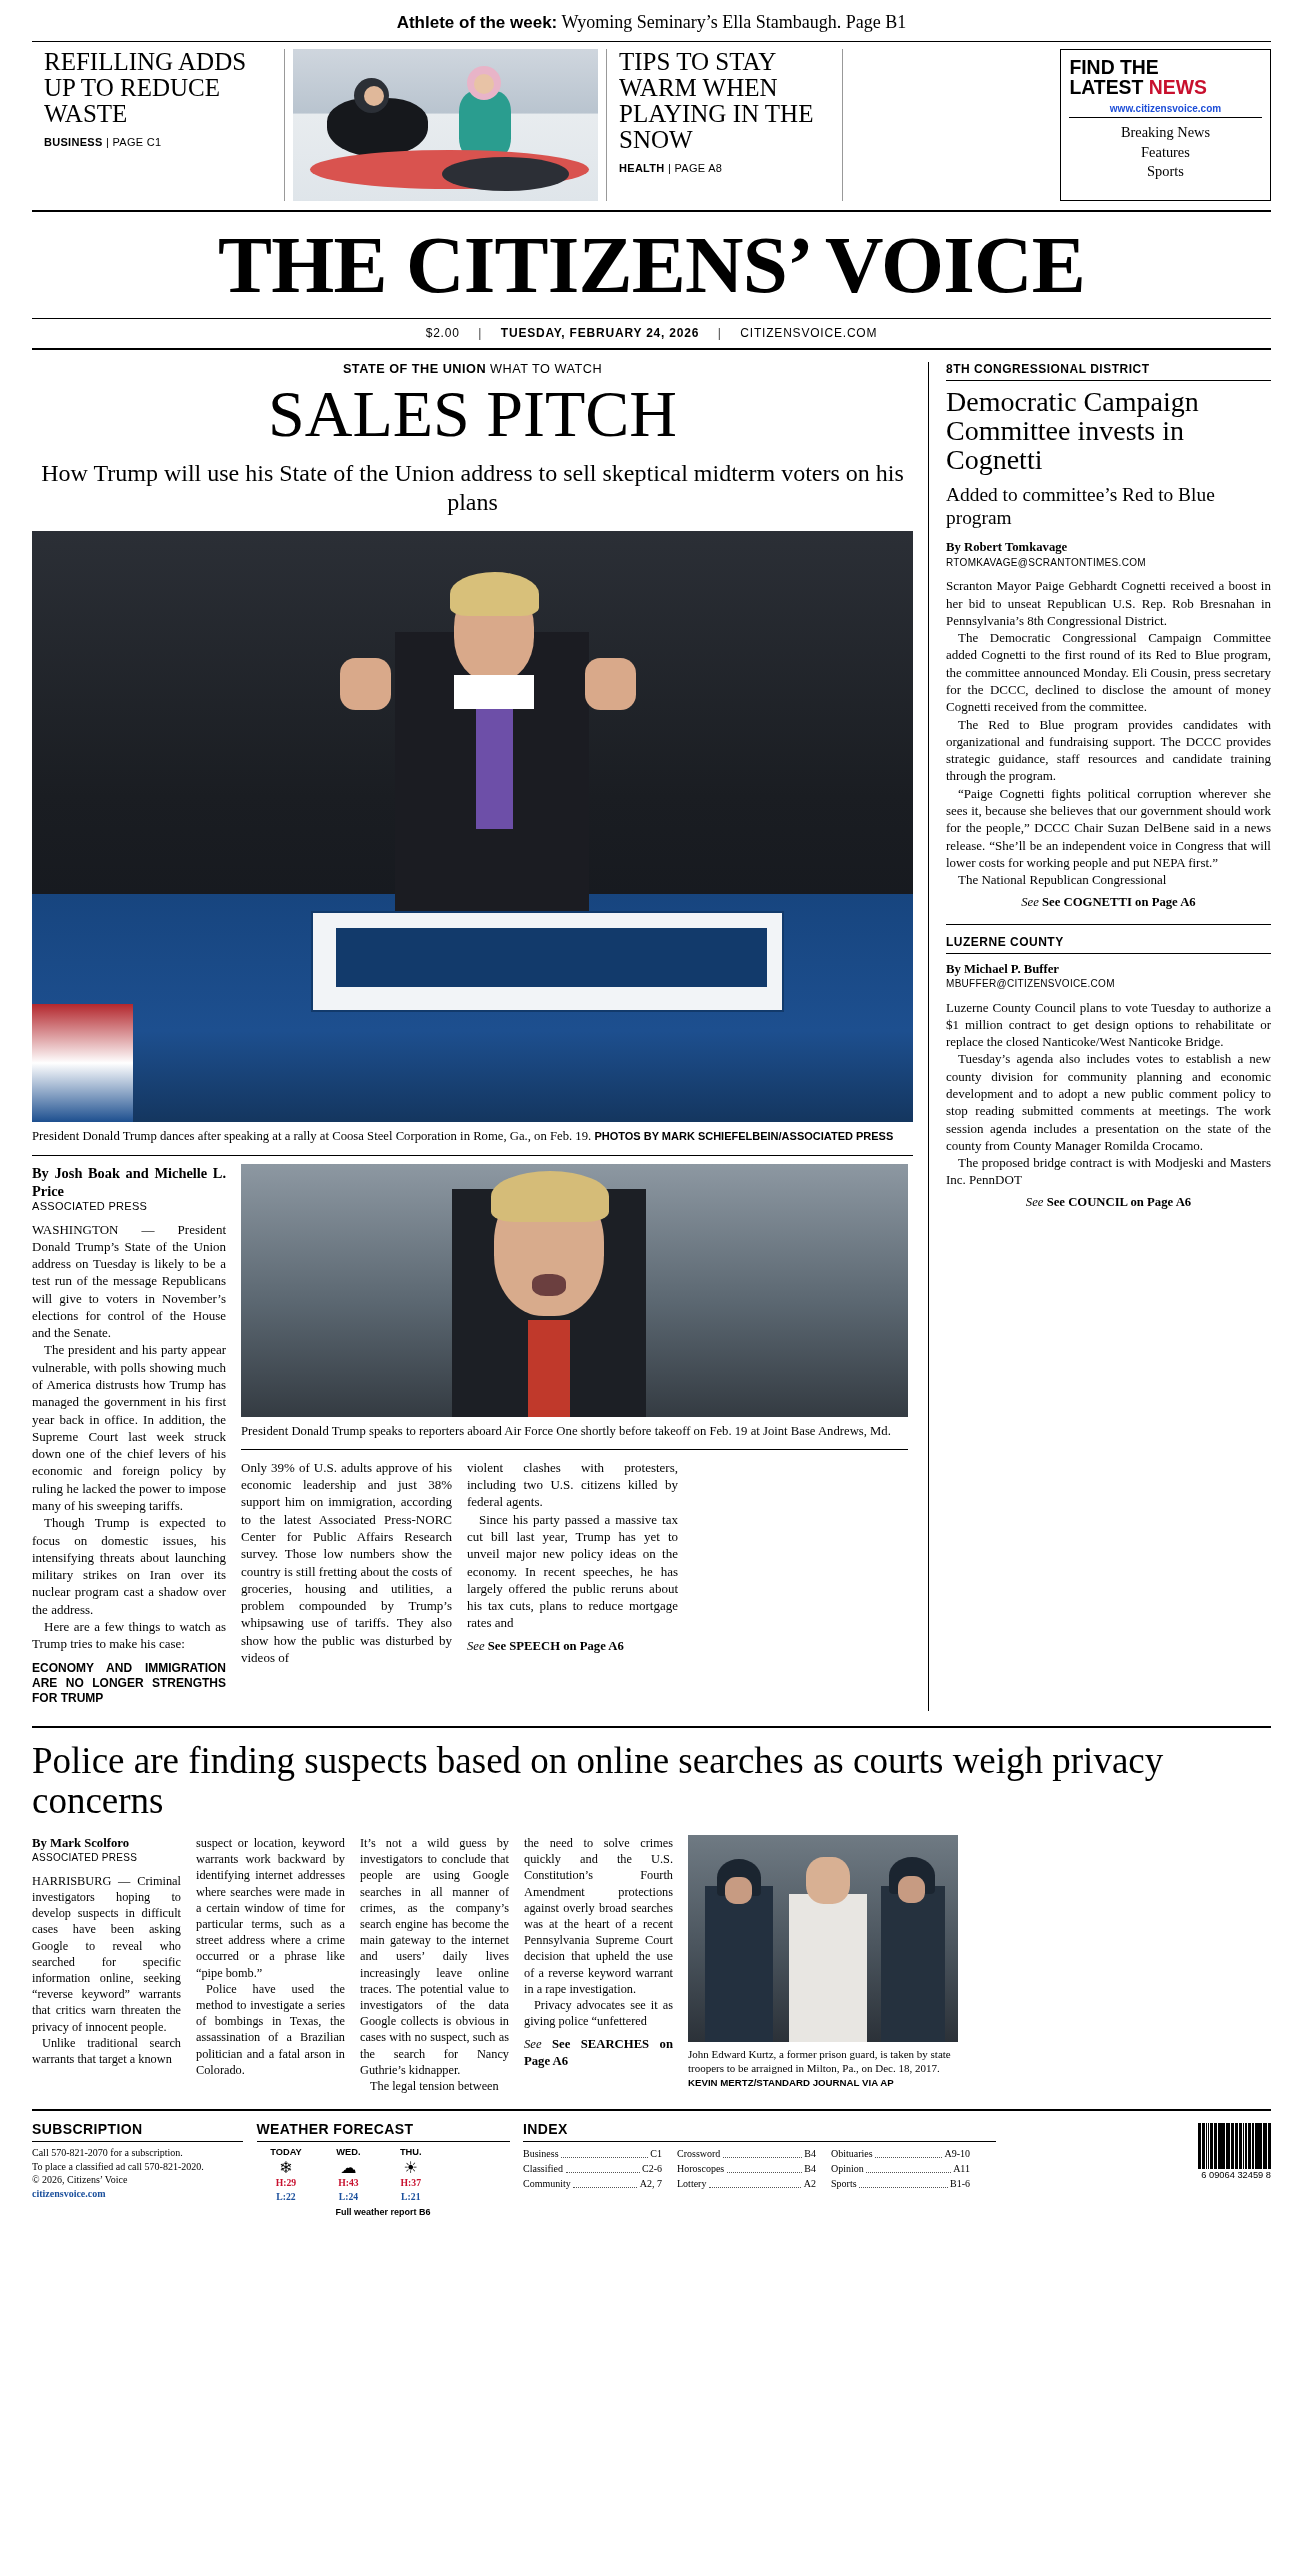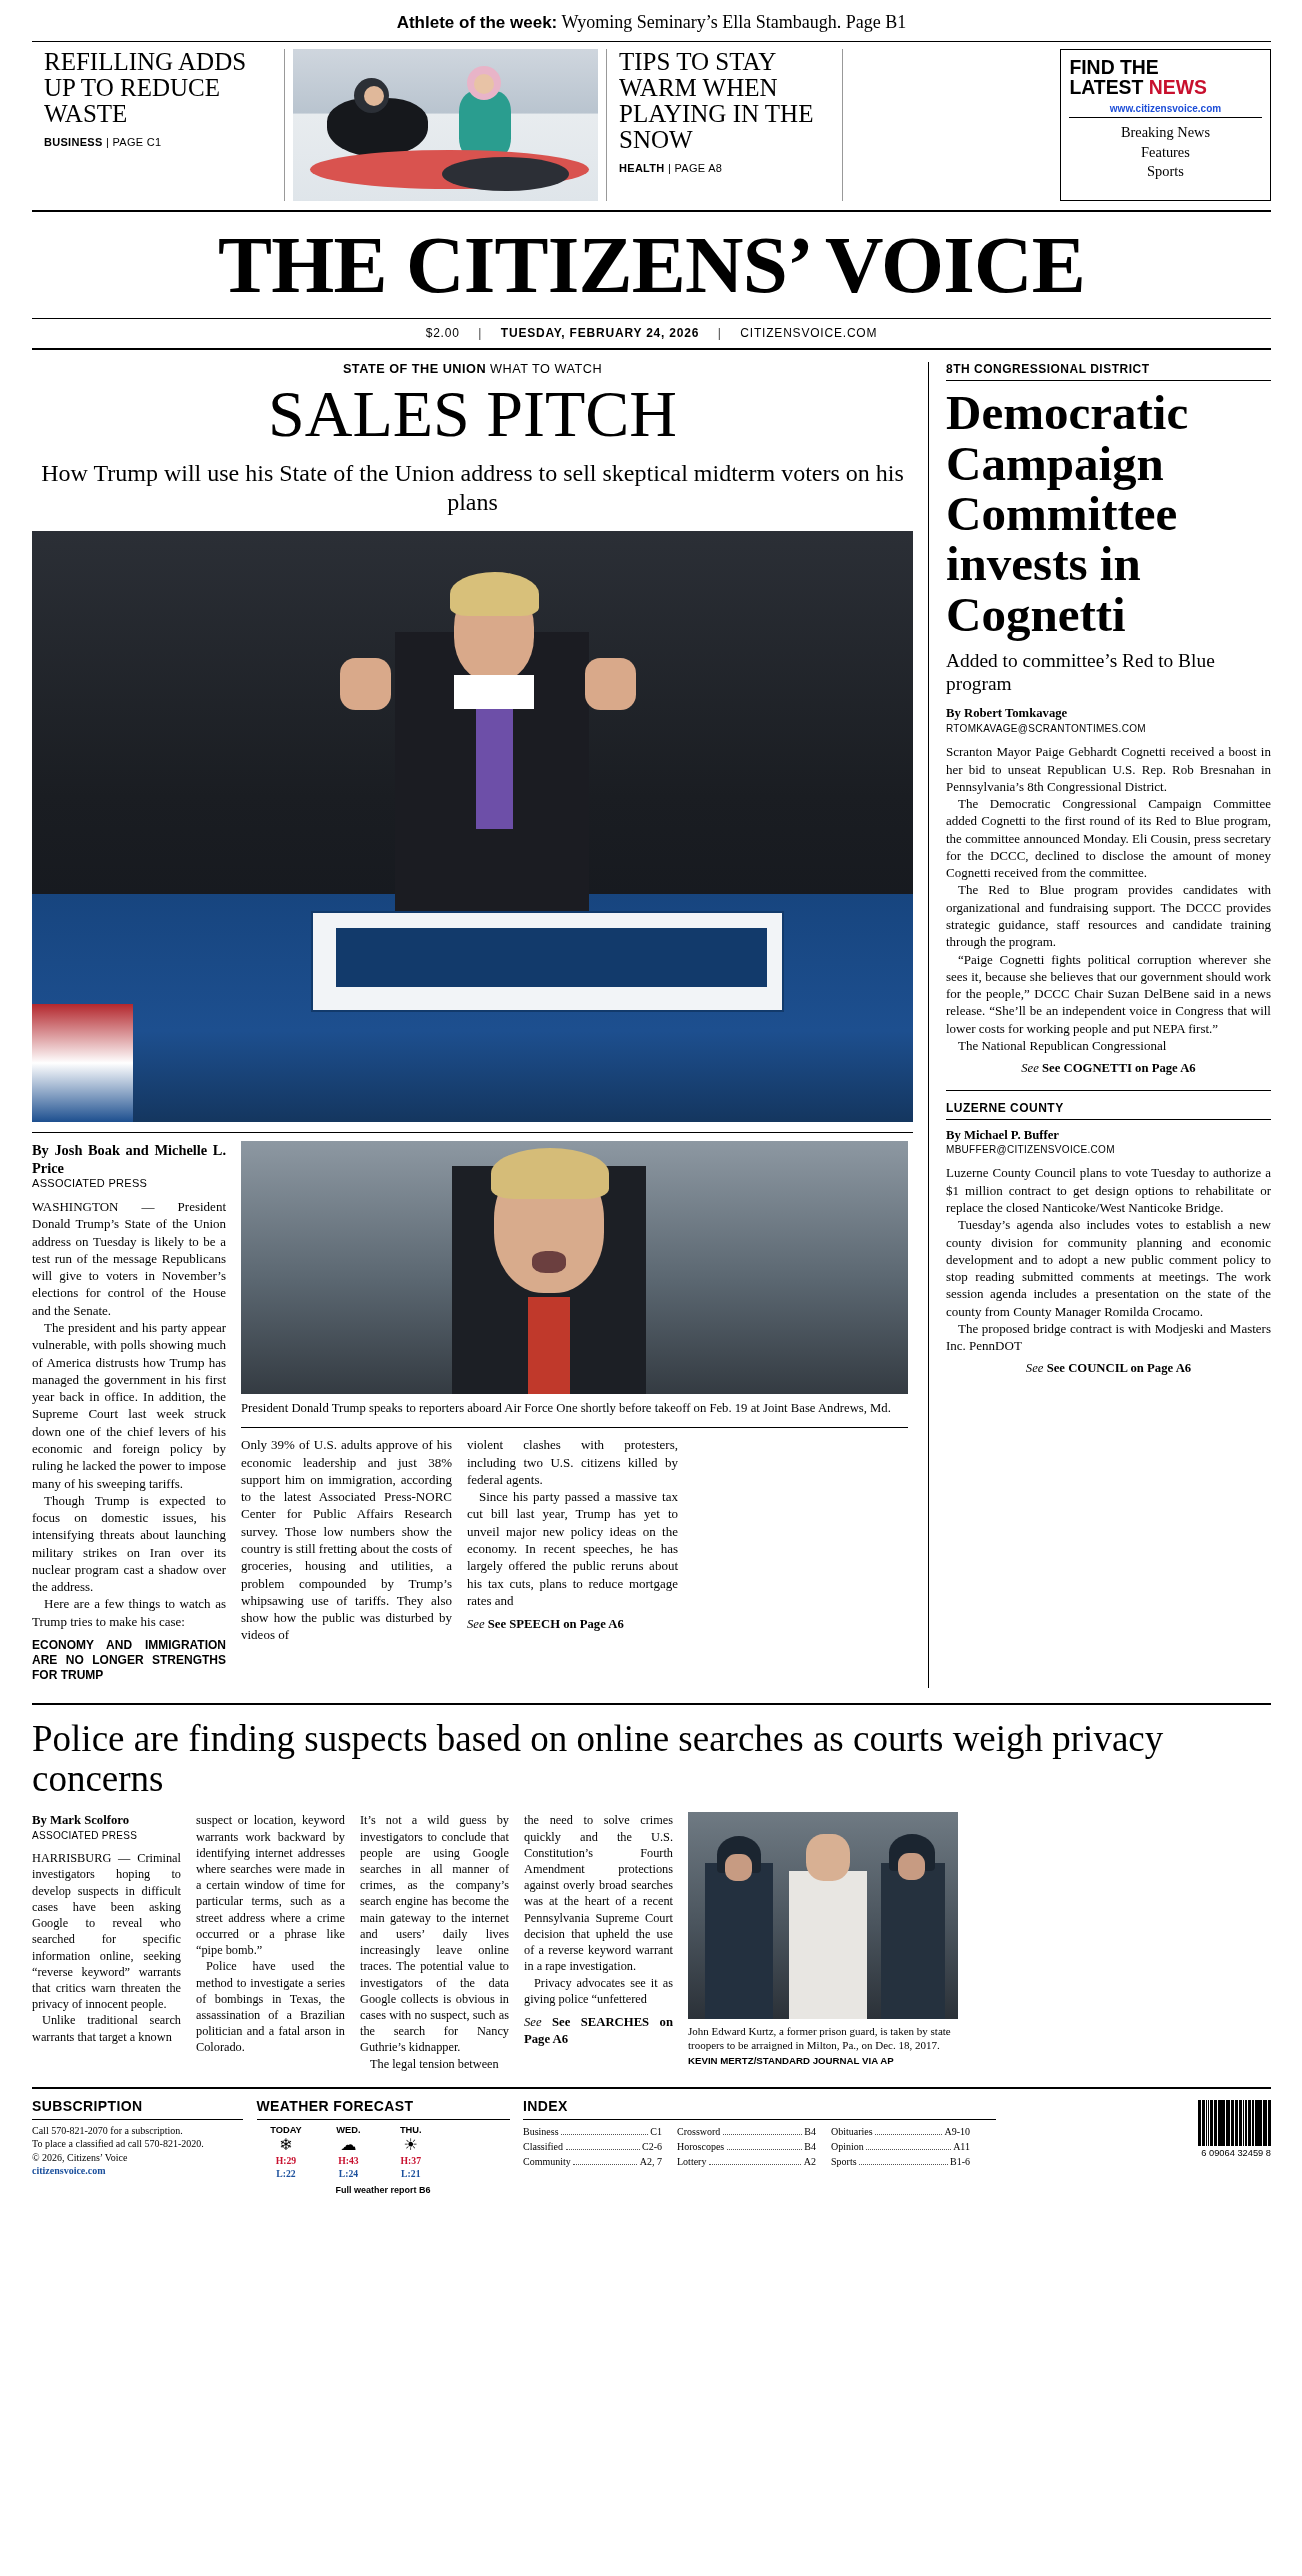--- a/index.html
+++ b/index.html
@@ -152,21 +152,21 @@
     position:relative; overflow:hidden;
   }
 
   
   .rc-kicker {
     font-family:"Liberation Sans", sans-serif;
     font-size:12px; font-weight:bold; letter-spacing:0.5px;
     border-bottom:0.8px solid #000; padding-bottom:4.2px; margin-bottom:6.8px;
   }
   .rc-head {
-    font-size:49px; line-height:1.03; font-weight:bold; margin:0 0 8.4px 0;
+    font-size:28px; line-height:1.03; font-weight:normal; margin:0 0 8.4px 0;
     font-family:"Liberation Serif", serif;
   }
   .rc-deck { font-size:19.4px; line-height:1.2; margin-bottom:10px; }
   .rc-byline { font-size:12.7px; line-height:1.3; margin-bottom:8.4px; }
   .rc-byline .n { font-weight:bold; }
   .rc-byline .e { font-family:"Liberation Sans", sans-serif; font-size:10px; letter-spacing:0.3px; }
   .rc-body { font-size:13px; line-height:1.33; text-align:justify; }
   .rc-body p { margin:0; text-indent:12px; }
   .rc-body p.first { text-indent:0; }
   .rc-rule { border-top:1.7px solid #000; margin:13.5px 0 10px 0; }
@@ -305,20 +305,24 @@
         <div style="position:absolute;left:363px;top:101px;width:194px;height:279px;background:#1b1c22;"></div>
         <div style="position:absolute;left:422px;top:51px;width:80px;height:100px;background:#d9a98a;border-radius:45%;"></div>
         <div style="position:absolute;left:418px;top:41px;width:89px;height:44px;background:#d8c07a;border-radius:50% 50% 20% 20%;"></div>
         <div style="position:absolute;left:444px;top:150px;width:37px;height:148px;background:#6d4fa8;"></div>
         <div style="position:absolute;left:422px;top:144px;width:80px;height:34px;background:#ffffff;"></div>
         <div style="position:absolute;left:308px;top:127px;width:51px;height:52px;background:#d9a98a;border-radius:30%;"></div>
         <div style="position:absolute;left:553px;top:127px;width:51px;height:52px;background:#d9a98a;border-radius:30%;"></div>
         <div style="position:absolute;left:0px;top:473px;width:101px;height:118px;background:linear-gradient(180deg,#b3272d 0%,#ffffff 50%,#1d4f8f 100%);"></div>
       </div>
 
+      <div class="caption">
+        <span>President Donald Trump dances after speaking at a rally at Coosa Steel Corporation in Rome, Ga., on Feb. 19.</span>
+        <b>PHOTOS BY MARK SCHIEFELBEIN/ASSOCIATED PRESS</b>
+      </div>
 
       <div class="hr-thin"></div>
 
       <div class="cols3">
         <div class="col" style="width:194px;">
           <div class="byline">
             <div class="b1">By Josh Boak and Michelle L. Price</div>
             <div class="b2">ASSOCIATED PRESS</div>
           </div>
           <div style="height:6.8px;"></div>

